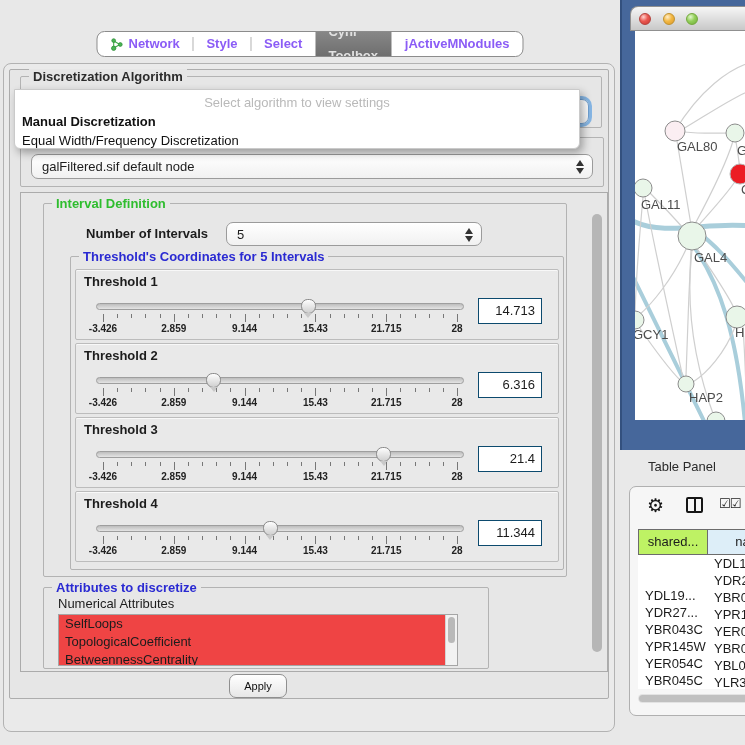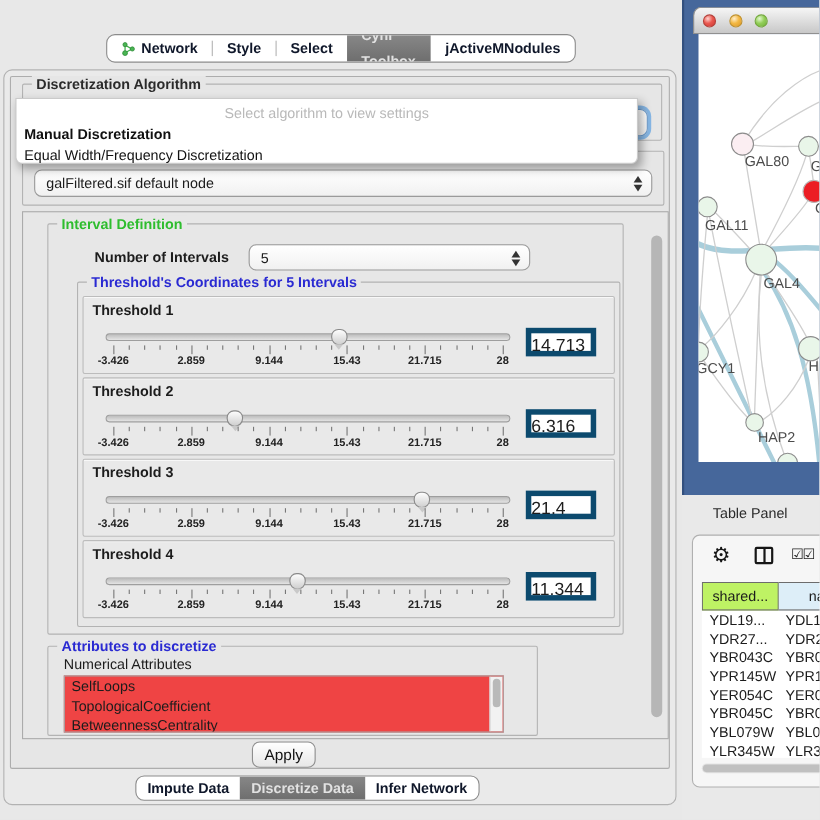--- a/index.html
+++ b/index.html
@@ -12,21 +12,21 @@
   .titlebar { position:absolute; left:0; top:0; width:100%; height:22px;
     background:linear-gradient(#f7f7f7,#e4e4e4); border-bottom:1px solid #c6c6c6; }
   .titlebar .ttl { position:absolute; left:8px; top:0; line-height:22px; color:#1a1a1a; }
   .wicon { position:absolute; top:5px; cursor:default; }
   .float-ic { right:33px; width:10px; height:10px; border:1.6px solid #222; border-radius:1px; }
   .close-ic { right:12px; top:2px; font-weight:bold; font-size:13px; color:#111; }
 
   .tabbar { position:absolute; display:inline-flex; align-items:stretch; background:#fff;
     border:1px solid #8c8c8c; border-radius:8px; overflow:hidden; height:26px; font-weight:bold; }
   .tabbar.top { top:31px; left:50%; transform:translateX(-50%); }
-  .seg { display:flex; align-items:center; gap:5px; padding:0 13px; line-height:24px; color:#0f172a; cursor:default; }
+  .seg { display:flex; align-items:center; gap:5px; padding:0 13px; line-height:24px; color:#8b5cf6; cursor:default; }
   .seg.sel { background:linear-gradient(#878787,#6e6e6e); color:#e2e2e2; }
   .tdiv { width:1px; background:#b3b3b3; margin:5px 0; }
 
   .outerframe { position:absolute; left:3px; top:63px; width:612px; height:669px;
     border:1px solid #b2b2b2; border-radius:8px; background:#eaeaea; }
   .contentframe { position:absolute; left:5px; top:5px; width:600px; height:630px;
     border:1px solid #adadad; background:#e6e6e6; border-radius:2px; }
 
   .group { position:absolute; border:1px solid #b3b3b3; border-radius:2px; }
   .gtitle { position:absolute; top:-8px; left:8px; background:#e6e6e6; padding:0 4px; line-height:15px;font-weight:bold; }
@@ -68,32 +68,32 @@
   .thumb { position:absolute; top:-5px; width:15px; height:15px; border:1px solid #8a8a8a;
     border-radius:7px 7px 8px 8px; background:linear-gradient(#fdfdfd,#cfcfcf); }
   .thumb:after { content:""; position:absolute; left:2.5px; top:13px; width:0; height:0;
     border-left:4.5px solid transparent; border-right:4.5px solid transparent; border-top:5px solid #c9c9c9; }
   .ruler { position:absolute; left:20px; top:44px; width:368px; height:24px; }
   .tick { position:absolute; top:0; width:1px; background:#777; }
   .tick.minor { height:4px; }
   .tick.major { height:8px; }
   .rlbl { position:absolute; top:9px; transform:translateX(-50%); font-size:10px; font-weight:bold; color:#222; white-space:nowrap; }
   .vbox { position:absolute; left:402px; top:28px; width:64px; height:26px; background:#fff;
-    border:5px solid #0c4a6e; line-height:24px; padding-right:6px; font-size:16px; }
+    border:1px solid #0c4a6e; line-height:24px; text-align:right; padding-right:6px; font-size:13px; }
 
   .attr-head { position:absolute; left:14px; top:8px; font-weight:normal; }
   .attrlist { position:absolute; left:14px; top:26px; width:400px; height:52px; background:#ef4444;
     border:1px solid #a5a5a5; overflow:hidden; }
   .attr-item { line-height:18px; padding-left:6px; white-space:nowrap; }
   .lsb { position:absolute; right:0; top:0; bottom:0; width:12px; background:#f2f2f2; border-left:1px solid #d4d4d4; }
   .lsb i { position:absolute; left:2px; top:2px; width:7px; height:26px; background:#b9b9b9; border-radius:4px; }
 
   .applybtn { position:absolute; left:219px; top:604px; width:58px; height:24px;
     background:linear-gradient(#ffffff,#e7e7e7); border:1px solid #8f8f8f; border-radius:7px;
-    font-family:inherit; font-size:14px; color:#111; }
+    font-family:inherit; font-size:11px; color:#111; }
   .tabbar.bottom { top:641px; left:119px; height:23px; }
   .tabbar.bottom .seg { padding:0 10px; }
 
   
   #right { position:absolute; left:620px; top:0; width:125px; height:745px; background:#e9e9e9; }
   .netframe { position:absolute; left:0; top:0; width:125px; height:450px; background:#46679b;
     border-left:2px solid #33507e; }
   .nettitle { position:absolute; left:8px; right:0; top:6px; height:25px;
     background:linear-gradient(#f6f6f6,#c8c8c8); border:1px solid #909090; border-right:none;
     border-radius:8px 0 0 0; }
@@ -110,21 +110,21 @@
   .gear { position:absolute; left:17px; top:1px; font-size:19px; color:#161616; }
   .colicon { position:absolute; left:56px; top:4px; width:17px; height:16px; border:2px solid #161616; border-radius:2px; }
   .colicon:after { content:""; position:absolute; left:5.5px; top:0; width:2px; height:12px; background:#161616; }
   .checks { position:absolute; left:89px; top:3px; font-size:13px; letter-spacing:-1px; color:#222; }
   .ttable { position:absolute; left:8px; top:42px; width:140px; height:160px; overflow:hidden; background:#fff; }
   .thead { display:flex; height:26px; }
   .th { line-height:24px; text-align:center; border:1px solid #6c6c6c; }
   .th.c1 { width:70px; background:#bef264; }
   .th.c2 { flex:1; background:#ddeef8; border-left:none; }
   .trow { display:flex; height:17px; line-height:17px; }
-  .trow .c1 { width:70px; padding-left:7px; }
+  .trow .c1 { width:70px; padding-left:7px;margin-top:32px; }
   .trow .c2 { flex:1; padding-left:6px; }
   .hscroll { position:absolute; left:8px; top:207px; width:138px; height:9px; background:#e3e3e3; border-radius:5px; }
   .hthumb { position:absolute; left:1px; top:1px; right:1px; bottom:1px; background:#c0c0c0; border-radius:4px; }
 
   svg text { font-family:"Liberation Sans","DejaVu Sans",sans-serif; }
 </style>
 </head>
 <body>
 
 <div id="root">
@@ -378,31 +378,20 @@
           </div>
 
           <div class="vscroll">
               <div class="vthumb"></div>
             </div>
         </div>
 
         <button class="applybtn">Apply</button>
       </div>
 
-      <div class="tabbar bottom" id="bottom-tabs">
-          <div class="seg">
-            <span>Impute Data</span>
-          </div>
-          <div class="seg sel">
-            <span>Discretize Data</span>
-          </div>
-          <div class="seg">
-            <span>Infer Network</span>
-          </div>
-        </div>
     </div>
   </section>
 
   <section id="right">
     <div class="netframe">
       <div class="nettitle">
         <span class="light red"></span>
         <span class="light yellow"></span>
         <span class="light green"></span>
       </div>

